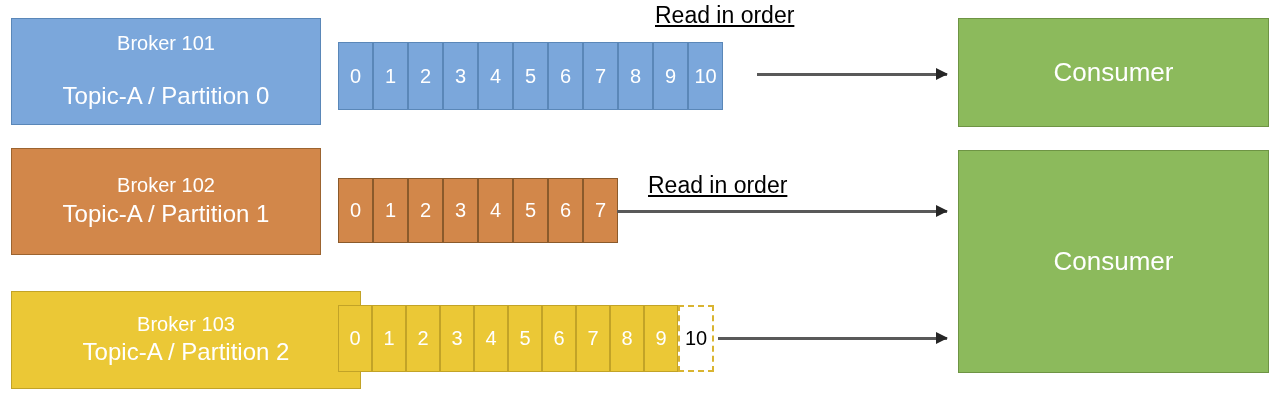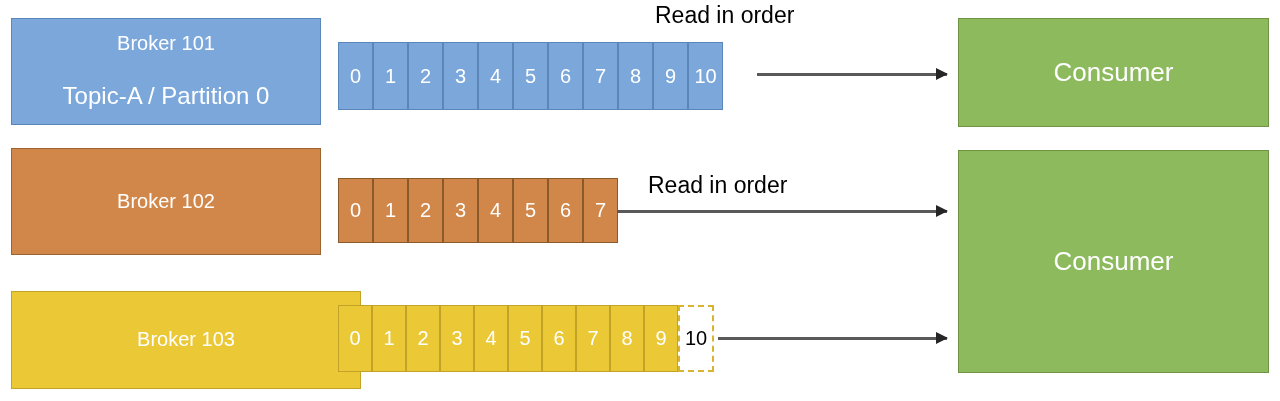--- a/index.html
+++ b/index.html
@@ -37,21 +37,21 @@
                  border:1px solid #8A5A2B;}
 
   #strip-3{left:338px;top:305px;height:67px;}
   #strip-3 .cell{width:34px;height:67px;background:#EBC836;
                  border:1px solid #C2A327;}
   #strip-3 .cell.placeholder{background:#ffffff;color:#000000;
                  border:2px dashed #D9B431;width:36px;}
 
   
   .read-label{position:absolute;color:#000000;font-size:23px;
-              white-space:nowrap;}
+              white-space:nowrap;text-decoration:underline;}
   #read-label-1{left:655px;top:2px;}
   #read-label-2{left:648px;top:172px;}
 
   
   .arrow{position:absolute;height:3px;background:#595959;}
   .arrow:after{content:"";position:absolute;right:-1px;top:-5px;
                width:0;height:0;border-top:6.5px solid transparent;
                border-bottom:6.5px solid transparent;
                border-left:12px solid #262626;}
   #arrow-1{left:757px;top:73px;width:190px;}
@@ -71,24 +71,26 @@
 
 <div class="stage">
 
   <div class="broker" id="broker-1">
     <span class="l1">Broker 101</span>
     <span class="l2">Topic-A / Partition 0</span>
   </div>
 
   <div class="broker" id="broker-2">
     <span class="l1">Broker 102</span>
+    <span class="l2">Topic-A / Partition 1</span>
   </div>
 
   <div class="broker" id="broker-3">
     <span class="l1">Broker 103</span>
+    <span class="l2">Topic-A / Partition 2</span>
   </div>
 
   <div class="strip" id="strip-1">
       <div class="cell">0</div>
       <div class="cell">1</div>
       <div class="cell">2</div>
       <div class="cell">3</div>
       <div class="cell">4</div>
       <div class="cell">5</div>
       <div class="cell">6</div>

